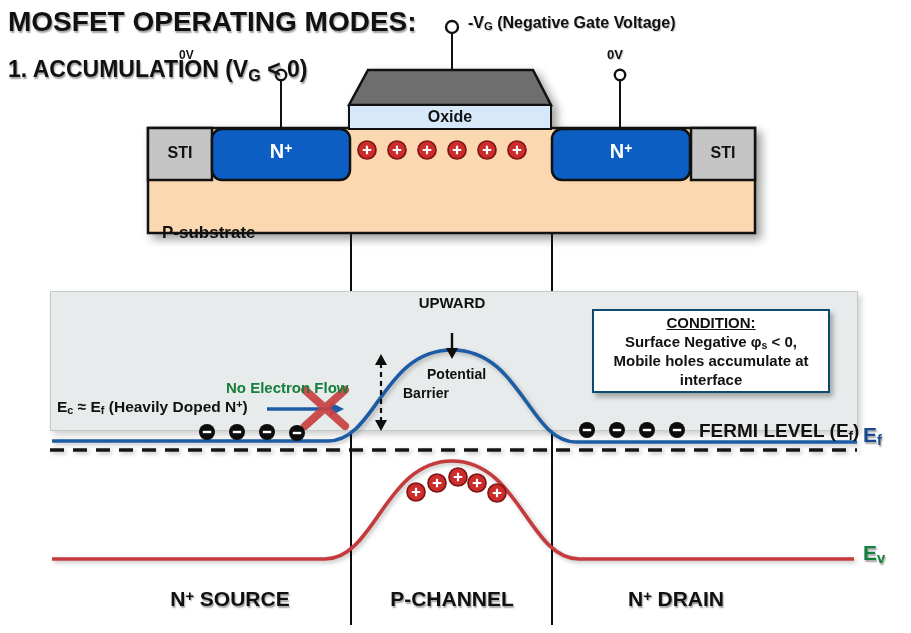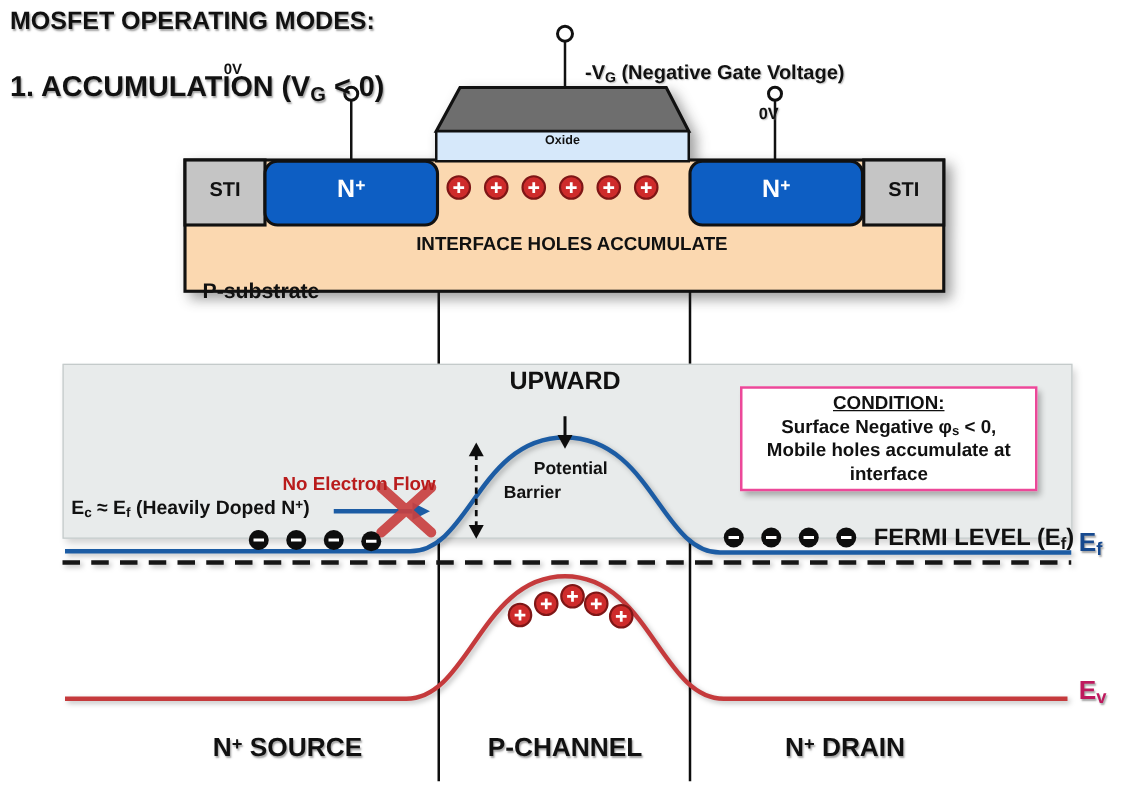--- a/index.html
+++ b/index.html
@@ -1,28 +1,28 @@
 <!DOCTYPE html>
 <html><head>
 <meta charset="utf-8">
 <style>
   html,body{margin:0;padding:0;background:#fff;}
   #canvas{position:relative;width:911px;height:633px;background:#fff;overflow:hidden;
           font-family:"Liberation Sans","DejaVu Sans",sans-serif;color:#111;}
   .lbl{position:absolute;font-weight:bold;white-space:nowrap;line-height:1.08;}
   .ctr{text-align:center;white-space:normal;}
   .sh{text-shadow:1px 1.5px 1.5px rgba(90,90,90,.55);}
-  .shs{text-shadow:1px 1px 1px rgba(120,120,120,.45);margin-top:36px;}
+  .shs{text-shadow:1px 1px 1px rgba(120,120,120,.45);}
   .v-sub{font-size:70%;vertical-align:-0.22em;}
   .v-sup{font-size:70%;vertical-align:0.35em;}
   .vline{position:absolute;width:2px;background:#0d0d0d;z-index:1;}
   #band-box{position:absolute;left:50px;top:291px;width:806px;height:138px;background:#E8EBEB;
             border:1px solid #C4CACA;box-shadow:3px 4px 6px rgba(0,0,0,.18);z-index:2;}
   #condition-box{position:absolute;left:592px;top:309px;width:238px;height:84px;background:#fff;
-            border:2px solid #ec4899;box-shadow:3px 4px 5px rgba(0,0,0,.3);z-index:3;
+            border:2px solid #0c4a6e;box-shadow:3px 4px 5px rgba(0,0,0,.3);z-index:3;
             font-weight:bold;font-size:15px;text-align:center;line-height:1.25;padding-top:3px;box-sizing:border-box;}
   #condition-box .u{text-decoration:underline;}
   #overlay{position:absolute;left:0;top:0;z-index:4;pointer-events:none;}
   .txt{z-index:5;}
 </style>
 </head>
 <body>
 
 <div id="canvas">
 
@@ -116,44 +116,43 @@
 
     <g>
       <use href="#hole" x="416" y="492"></use>
       <use href="#hole" x="437" y="483"></use>
       <use href="#hole" x="458" y="477"></use>
       <use href="#hole" x="477" y="483"></use>
       <use href="#hole" x="497" y="493"></use>
     </g>
   </svg>
 
-  <div class="lbl txt sh" style="left:8px;top:7px;font-size:20px;">MOSFET OPERATING MODES:</div>
+  <div class="lbl txt sh" style="left:8px;top:7px;font-size:28px;">MOSFET OPERATING MODES:</div>
   <div class="lbl txt sh" style="left:8px;top:37px;font-size:23px;margin-top:20px;"><span>1. ACCUMULATION (V</span><span class="v-sub">G</span><span> &lt; 0)</span></div>
   <div class="lbl txt" style="left:179px;top:49px;font-size:12px;z-index:4;">0V</div>
 
   <div class="lbl txt shs" style="left:468px;top:14px;font-size:16px;"><span>-V</span><span class="v-sub">G</span><span> (Negative Gate Voltage)</span></div>
   <div class="lbl txt shs" style="left:607px;top:48px;font-size:13px;">0V</div>
 
-  <div class="lbl txt ctr" style="left:350px;top:108px;width:200px;font-size:10px;">Oxide</div>
+  <div class="lbl txt ctr" style="left:350px;top:108px;width:200px;font-size:16px;">Oxide</div>
   <div class="lbl txt ctr" style="left:148px;top:144px;width:64px;font-size:16px;">STI</div>
   <div class="lbl txt ctr" style="left:691px;top:144px;width:64px;font-size:16px;">STI</div>
   <div class="lbl txt ctr" style="left:212px;top:141px;width:138px;font-size:20px;color:#fff;"><span>N</span><span class="v-sup">+</span></div>
   <div class="lbl txt ctr" style="left:552px;top:141px;width:138px;font-size:20px;color:#fff;"><span>N</span><span class="v-sup">+</span></div>
   <div class="lbl txt" style="left:162px;top:192px;font-size:17px;margin-top:32px;">P-substrate</div>
-  <div class="lbl txt ctr" style="left:255px;top:188px;width:405px;font-size:15px;">INTERFACE HOLES ACCUMULATE</div>
 
-  <div class="lbl txt ctr" style="left:352px;top:295px;width:200px;font-size:20px;">UPWARD</div>
+  <div class="lbl txt ctr" style="left:352px;top:295px;width:200px;font-size:15px;">UPWARD</div>
 
   <div class="lbl txt" style="left:403px;top:367px;font-size:14px;margin-left:24px;">Potential</div>
   <div class="lbl txt" style="left:403px;top:386px;font-size:14px;">Barrier</div>
 
-  <div class="lbl txt" style="left:226px;top:380px;font-size:15px;color:#b91c1c;">No Electron Flow</div>
+  <div class="lbl txt" style="left:226px;top:380px;font-size:15px;color:#15803d;">No Electron Flow</div>
   <div class="lbl txt" style="left:57px;top:399px;font-size:15.5px;"><span>E</span><span class="v-sub">c</span><span> ≈ E</span><span class="v-sub">f</span><span> (Heavily Doped N</span><span class="v-sup">+</span><span>)</span></div>
   <div class="lbl txt" style="left:699px;top:421px;font-size:19px;"><span>FERMI LEVEL (E</span><span class="v-sub">f</span><span>)</span></div>
 
   <div class="lbl txt sh" style="left:863px;top:424px;font-size:21px;color:#17498E;"><span>E</span><span class="v-sub">f</span></div>
-  <div class="lbl txt sh" style="left:863px;top:542px;font-size:21px;color:#be185d;"><span>E</span><span class="v-sub">v</span></div>
+  <div class="lbl txt sh" style="left:863px;top:542px;font-size:21px;color:#15803d;"><span>E</span><span class="v-sub">v</span></div>
 
   <div class="lbl txt ctr sh" style="left:130px;top:588px;width:200px;font-size:21px;"><span>N</span><span class="v-sup">+</span><span> SOURCE</span></div>
   <div class="lbl txt ctr sh" style="left:352px;top:588px;width:200px;font-size:21px;">P-CHANNEL</div>
   <div class="lbl txt ctr sh" style="left:576px;top:588px;width:200px;font-size:21px;"><span>N</span><span class="v-sup">+</span><span> DRAIN</span></div>
 
 </div>
 
 </body></html>

